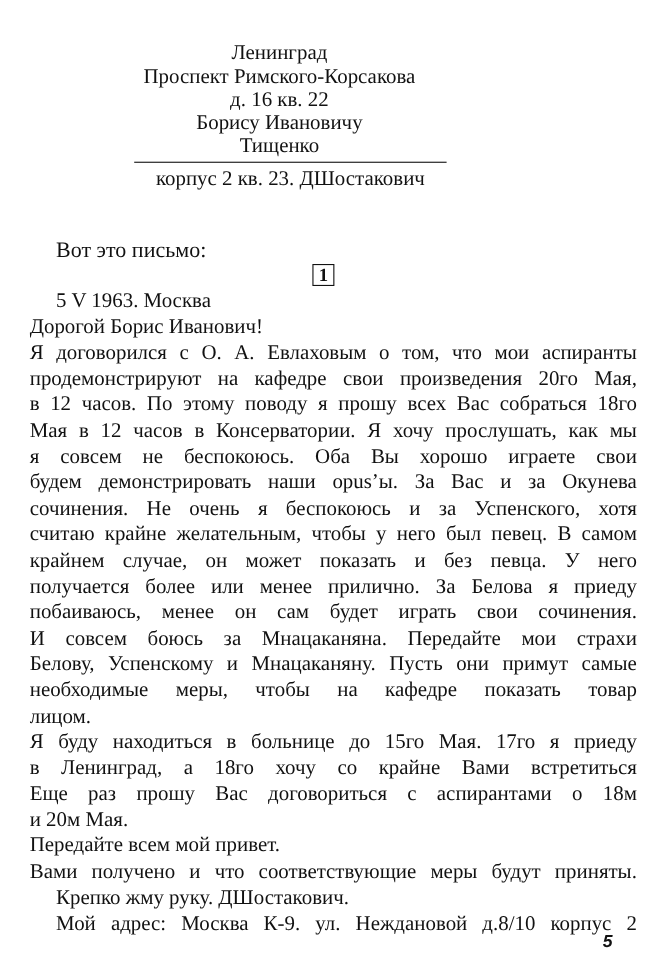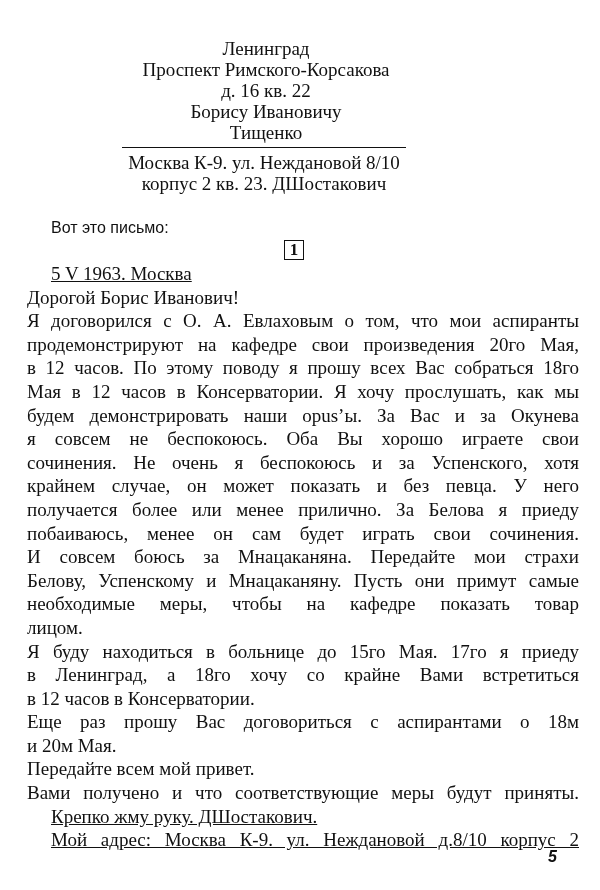--- a/index.html
+++ b/index.html
@@ -10,21 +10,21 @@
     body {
       width: 600px;
       height: 890px;
       position: relative;
       overflow: hidden;
       color: #111111;
       font-family: "Liberation Serif", serif;
     }
     .address-block {
       position: absolute;
-      left: 124px;
+      left: 112px;
       width: 284px;
       top: 38px;
       text-align: center;
       font-size: 19px;
       line-height: 21px;
     }
     .address-line {
       display: block;
       white-space: nowrap;
     }
@@ -42,22 +42,22 @@
       width: 284px;
       top: 152px;
       text-align: center;
       font-size: 19px;
       line-height: 21px;
     }
     .intro {
       position: absolute;
       left: 51px;
       top: 218px;
-      font-family: Liberation Sans, sans-serif;
-      font-size: 16px;
+      font-family: Liberation Serif, serif;
+      font-size: 20px;
       line-height: 20px;
     }
     .letter-num {
       position: absolute;
       left: 284px;
       top: 240px;
       width: 20px;
       height: 20px;
       border: 1.5px solid #111;
       box-sizing: border-box;
@@ -69,21 +69,21 @@
     .letter {
       position: absolute;
       left: 27px;
       width: 552px;
       top: 262px;
       font-size: 19px;
       line-height: 23.6px;
     }
     .line { display: block; text-align: justify; text-align-last: justify; white-space: nowrap; }
     .line.last { text-align-last: left; }
-    .line.indent { padding-left: 24px; text-decoration: underline; }
+    .line.indent { padding-left: 24px; }
     .page-number {
       position: absolute;
       left: 548px;
       top: 848px;
       font-family: "Liberation Sans", sans-serif;
       font-weight: bold;
       font-style: italic;
       font-size: 16px;
     }
   </style>
@@ -94,53 +94,52 @@
   <span class="address-line">Ленинград</span>
   <span class="address-line">Проспект Римского-Корсакова</span>
   <span class="address-line">д. 16 кв. 22</span>
   <span class="address-line">Борису Ивановичу</span>
   <span class="address-line">Тищенко</span>
 </div>
 
 <div class="divider"></div>
 
 <div class="sender-block">
-  <span class="address-line">Москва К-9. ул. Неждановой 8/10</span>
   <span class="address-line">корпус 2 кв. 23. ДШостакович</span>
 </div>
 
 <div class="intro">Вот это письмо:</div>
 
 <div class="letter-num">1</div>
 
 <div class="letter">
   <span class="line last indent">5 V 1963. Москва</span>
   <span class="line last">Дорогой Борис Иванович!</span>
 
   <div>
     <span class="line">Я договорился с О. А. Евлаховым о том, что мои аспиранты</span>
     <span class="line">продемонстрируют на кафедре свои произведения 20го Мая,</span>
     <span class="line">в 12 часов. По этому поводу я прошу всех Вас собраться 18го</span>
     <span class="line">Мая в 12 часов в Консерватории. Я хочу прослушать, как мы</span>
+    <span class="line">я совсем не беспокоюсь. Оба Вы хорошо играете свои</span>
     <span class="line">будем демонстрировать наши opus’ы. За Вас и за Окунева</span>
-    <span class="line">я совсем не беспокоюсь. Оба Вы хорошо играете свои</span>
     <span class="line">сочинения. Не очень я беспокоюсь и за Успенского, хотя</span>
+    <span class="line">считаю крайне желательным, чтобы у него был певец. В самом</span>
     <span class="line">крайнем случае, он может показать и без певца. У него</span>
     <span class="line">получается более или менее прилично. За Белова я приеду</span>
     <span class="line">побаиваюсь, менее он сам будет играть свои сочинения.</span>
     <span class="line">И совсем боюсь за Мнацаканяна. Передайте мои страхи</span>
     <span class="line">Белову, Успенскому и Мнацаканяну. Пусть они примут самые</span>
     <span class="line">необходимые меры, чтобы на кафедре показать товар</span>
     <span class="line last">лицом.</span>
   </div>
 
   <div>
     <span class="line">Я буду находиться в больнице до 15го Мая. 17го я приеду</span>
     <span class="line">в Ленинград, а 18го хочу со крайне Вами встретиться</span>
-    <span class="line last">в 12 часов в Консерватории.</span>
   </div>
 
   <div>
     <span class="line">Еще раз прошу Вас договориться с аспирантами о 18м</span>
     <span class="line last">и 20м Мая.</span>
   </div>
 
   <div>
     <span class="line last">Передайте всем мой привет.</span>
     <span class="line">Вами получено и что соответствующие меры будут приняты.</span>

